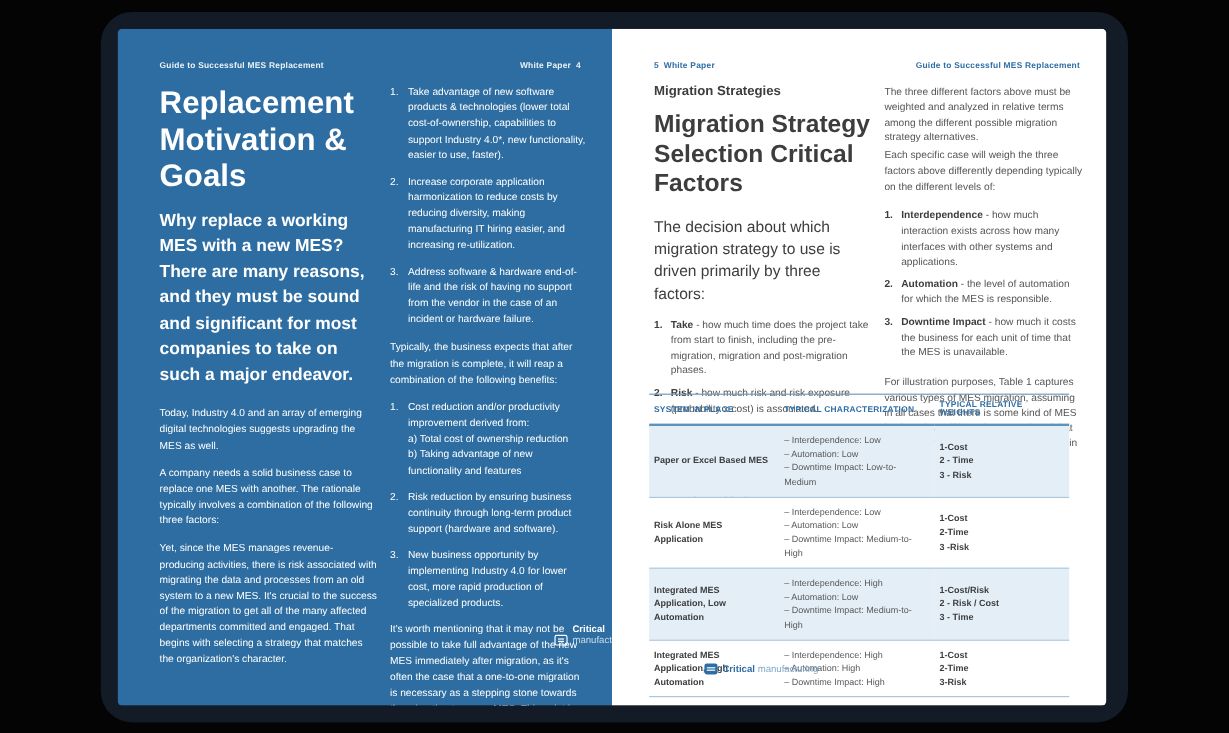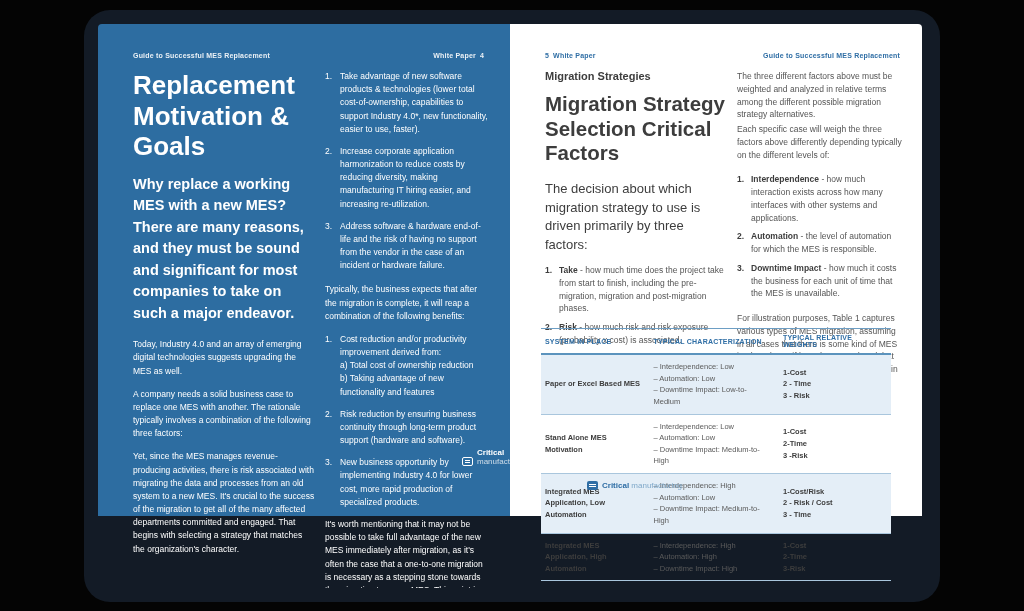--- a/index.html
+++ b/index.html
@@ -6,21 +6,21 @@
   html,body { width:1024px; height:611px; overflow:hidden; background:#040404;
               font-family:"Liberation Sans", sans-serif; }
   .stage { position:relative; width:1024px; height:611px; background:#040404; }
 
   .frame { position:absolute; left:84px; top:10px; width:856px; height:592px;
            background:#131b26; border-radius:26px; }
 
   .spread { position:absolute; left:98px; top:24px; width:824px; height:564px;
             border-radius:4px; overflow:hidden; display:flex; }
 
-  .page { position:relative; width:412px; height:492px; }
+  .page { position:relative; width:412px; height:564px; }
   .page.left  { background:#2d6da1; color:#ffffff; }
   .page.right { background:#ffffff; color:#4f4f4f; }
 
   
   .pg-header { position:absolute; top:28px; left:35px; right:22px;
                display:flex; justify-content:space-between;
                font-size:7px; font-weight:bold; letter-spacing:.2px; }
   .page.left  .pg-header { color:rgba(255,255,255,.9); }
   .page.right .pg-header { color:#2f6ea5; }
   .hdr-num { margin:0 4px; }
@@ -235,21 +235,21 @@
                 <div>– Automation: Low</div>
                 <div>– Downtime Impact: Low-to-Medium</div>
               </td>
               <td class="wgt">
                 <div>1-Cost</div>
                 <div>2 - Time</div>
                 <div>3 - Risk</div>
               </td>
             </tr>
             <tr>
-              <td class="sys">Stand Alone MES Motivation</td>
+              <td class="sys">Risk Alone MES Application</td>
               <td class="chr">
                 <div>– Interdependence: Low</div>
                 <div>– Automation: Low</div>
                 <div>– Downtime Impact: Medium-to-High</div>
               </td>
               <td class="wgt">
                 <div>1-Cost</div>
                 <div>2-Time</div>
                 <div>3 -Risk</div>
               </td>

